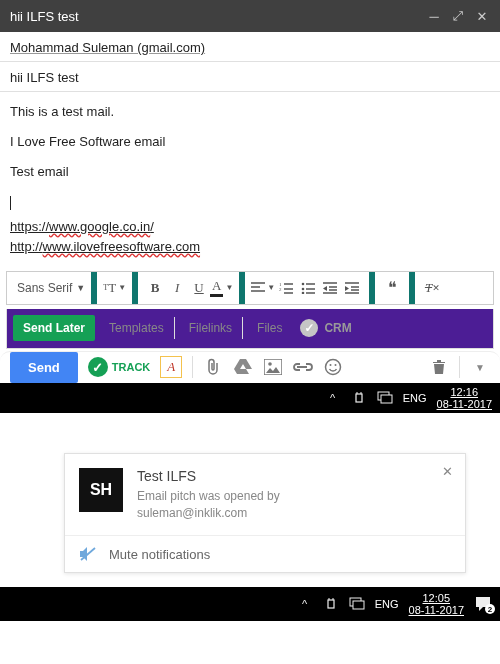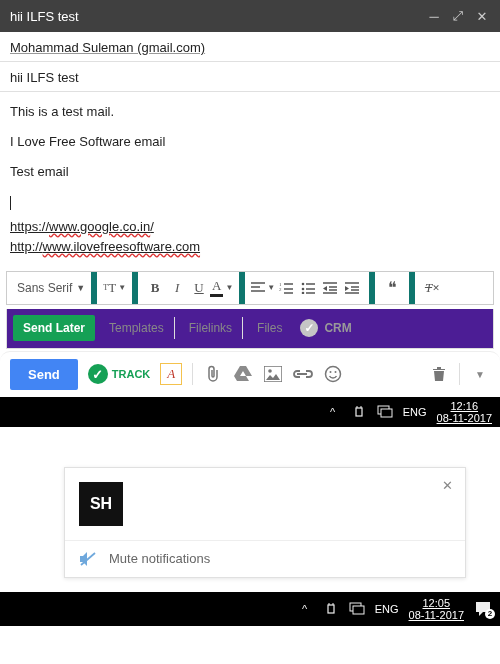--- a/index.html
+++ b/index.html
@@ -69,21 +69,21 @@
     font-size:12px;
     border-radius:2px;
     cursor:pointer;
   }
   .tab-btn { color:#888; font-size:12px; padding:4px 10px; cursor:pointer; border-right:1px solid #ddd;}
   .crm-btn { display:flex; align-items:center; gap:6px; color:#999; font-weight:bold; font-size:12px; margin-left:4px;}
   .crm-check { width:18px;height:18px;border-radius:50%;background:#c5c5c5;display:flex;align-items:center;justify-content:center;color:#fff;font-size:12px;}
   .send-bar {
     display:flex;
     align-items:center;
-    height:46px;
+    height:32px;
     padding:0 10px;
     gap:10px;
     border-top:1px solid #eee;
     margin-top:2px;
     border-radius:10px;
   }
   .btn-send {
     background:#4285f4;
     color:#fff;
     padding:8px 18px;
@@ -312,20 +312,27 @@
     <div>12:16</div>
     <div>08-11-2017</div>
   </div>
 </div>
 
 <div class="gap"></div>
 
 <div class="notif">
   <div class="notif-top">
     <div class="sh-logo">SH</div>
+    <div>
+      <div class="notif-title">Test ILFS</div>
+      <div class="notif-body">
+        <span>Email pitch was opened by</span><br>
+        <span>suleman@inklik.com</span>
+      </div>
+    </div>
     <span class="notif-close">✕</span>
   </div>
   <div class="notif-bottom">
     <span class="mute-ico">
       <svg width="18" height="16" viewBox="0 0 18 16">
           <path fill="#6fa8dc" d="M1 5h3l4-4v14l-4-4H1z"></path>
           <path stroke="#6fa8dc" stroke-width="1.8" d="M2 14L16 2"></path>
         </svg>
     </span>
     <span style="color:#666;">Mute notifications</span>

